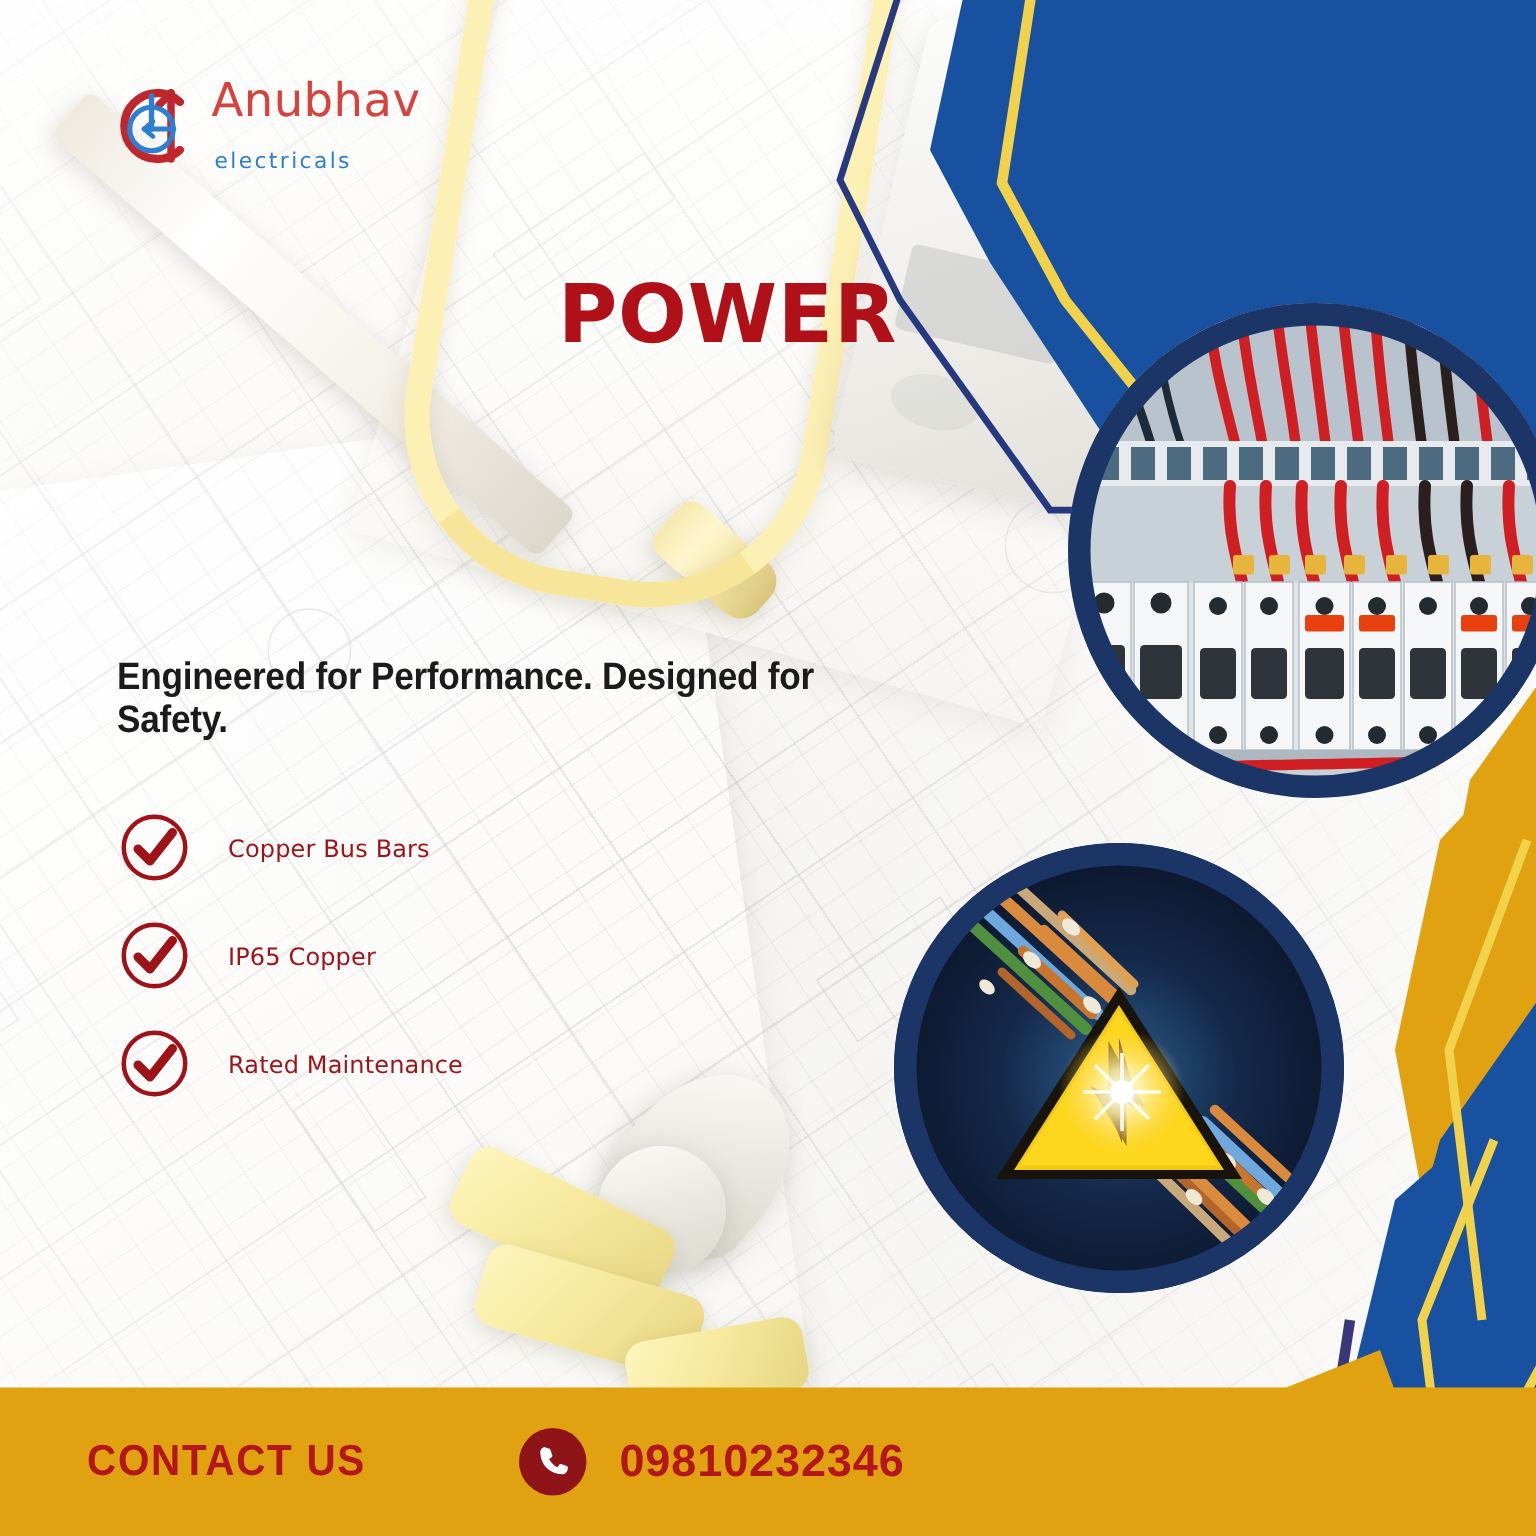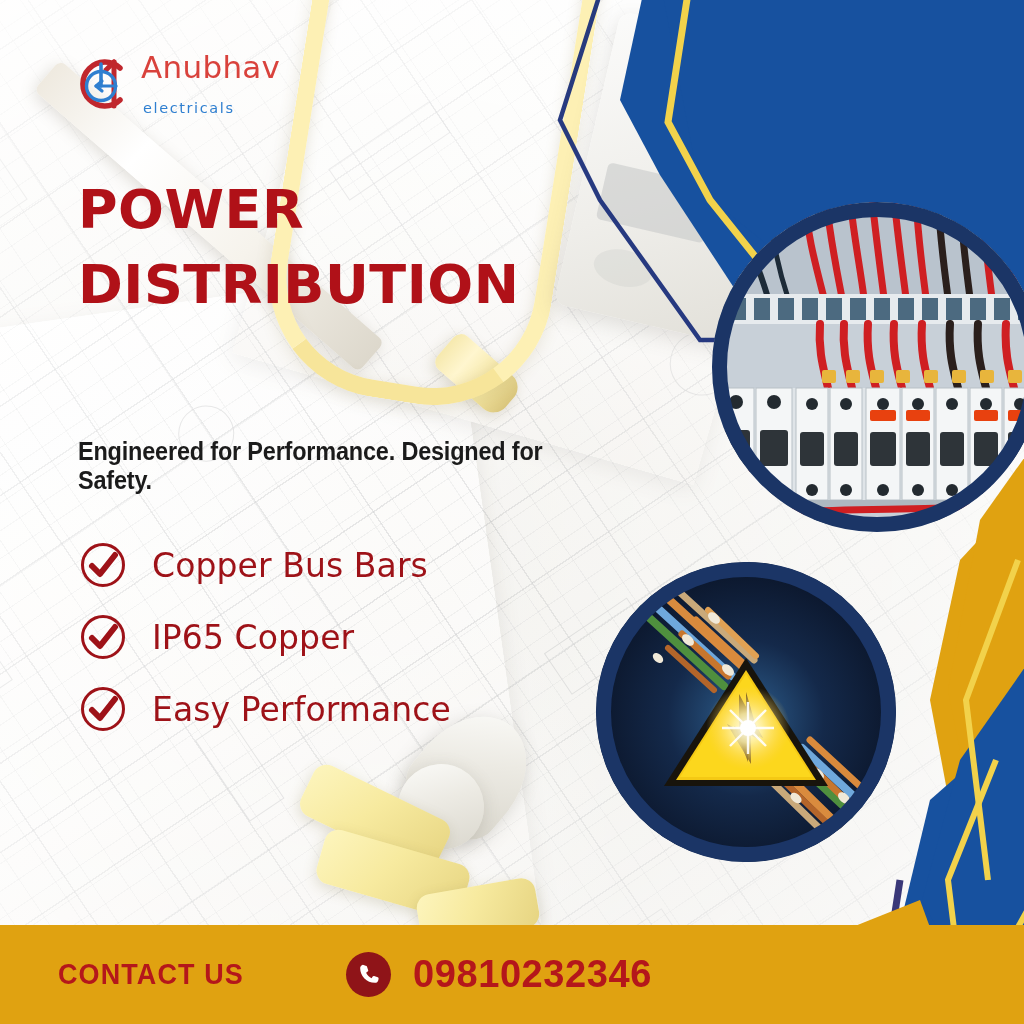--- a/index.html
+++ b/index.html
@@ -57,44 +57,44 @@
   
   .logo{position:absolute;left:76px;top:52px;display:flex;align-items:center;gap:9px;}
   .logo-mark{position:relative;width:56px;height:56px;flex:0 0 auto;}
   .logo-text{display:flex;flex-direction:column;line-height:1;}
   .logo-name{font-size:31px;font-weight:400;color:#d9423c;letter-spacing:.3px;
     font-family:"DejaVu Sans",sans-serif;}
   .logo-sub{font-size:14.5px;font-weight:400;color:#2f7fd0;letter-spacing:1.6px;
     margin-top:18px;margin-left:2px;font-family:"DejaVu Sans",sans-serif;}
 
   
-  .headline{position:absolute;left:78px;top:172px;width:520px;}
+  .headline{position:absolute;left:78px;top:172px;width:520px;text-align:right;}
   .headline span{display:block;font-size:54px;line-height:75px;font-weight:700;
     color:#b01118;letter-spacing:.5px;font-family:"DejaVu Sans",sans-serif;}
   .tagline{position:absolute;left:78px;top:437px;width:580px;
     font-size:25.5px;font-weight:700;color:#1b1b1b;letter-spacing:-.2px;
     font-family:"Liberation Sans",sans-serif;transform:scaleX(.92);transform-origin:left center;}
 
   
   .features{position:absolute;left:80px;top:542px;display:flex;flex-direction:column;gap:26px;}
   .feat{display:flex;align-items:center;gap:26px;}
   .feat-check{position:relative;width:46px;height:46px;flex:0 0 auto;}
-  .feat-label{font-size:33px;color:#9e1218;font-weight:400;letter-spacing:.1px;
+  .feat-label{font-size:16px;color:#9e1218;font-weight:400;letter-spacing:.1px;
     font-family:"DejaVu Sans",sans-serif;white-space:nowrap;}
 
   
   .contact-bar{position:absolute;left:0;right:0;bottom:0;height:99px;background:#e0a211;
     display:flex;align-items:center;}
   .contact-label{margin-left:58px;font-size:29px;font-weight:700;color:#b4171b;
     letter-spacing:1.2px;font-family:"Liberation Sans",sans-serif;transform:scaleX(.93);
     transform-origin:left center;}
   .phone-wrap{display:flex;align-items:center;gap:22px;margin-left:88px;}
   .phone-badge{width:45px;height:45px;border-radius:50%;background:#8f1418;
     display:flex;align-items:center;justify-content:center;flex:0 0 auto;}
-  .phone-num{font-size:38px;font-weight:700;color:#b4171b;letter-spacing:.6px;
+  .phone-num{font-size:30px;font-weight:700;color:#b4171b;letter-spacing:.6px;
     font-family:"Liberation Sans",sans-serif;}
 
   
   .circ{position:absolute;border-radius:50%;overflow:hidden;}
   .circ-ring{position:absolute;border-radius:50%;border:15px solid #1b3566;box-sizing:border-box;}
 </style>
 </head>
 <body>
 
 <div id="poster">
@@ -392,21 +392,20 @@
       </svg>
     </div>
     <div class="logo-text">
       <div class="logo-name">Anubhav</div>
       <div class="logo-sub">electricals</div>
     </div>
   </div>
 
   <div class="headline">
     <span>POWER</span>
-    <span>DISTRIBUTION</span>
   </div>
 
   <div class="tagline">Engineered for Performance. Designed for Safety.</div>
 
   <div class="features">
     <div class="feat">
       <span class="feat-check">
         <svg viewBox="0 0 46 46" style="width:100%;height:100%;display:block;">
           <circle cx="23" cy="23" r="20.5" fill="none" stroke="#9e1218" stroke-width="3"></circle>
           <path d="M12 24 L20 32 L35 13" fill="none" stroke="#9e1218" stroke-width="6" stroke-linecap="round" stroke-linejoin="round"></path>
@@ -423,21 +422,21 @@
       </span>
       <span class="feat-label"> IP65 Copper</span>
     </div>
     <div class="feat">
       <span class="feat-check">
         <svg viewBox="0 0 46 46" style="width:100%;height:100%;display:block;">
           <circle cx="23" cy="23" r="20.5" fill="none" stroke="#9e1218" stroke-width="3"></circle>
           <path d="M12 24 L20 32 L35 13" fill="none" stroke="#9e1218" stroke-width="6" stroke-linecap="round" stroke-linejoin="round"></path>
         </svg>
       </span>
-      <span class="feat-label">Easy Performance</span>
+      <span class="feat-label">Rated Maintenance</span>
     </div>
   </div>
 
   <div class="contact-bar">
     <div class="contact-label">CONTACT US</div>
     <div class="phone-wrap">
       <span class="phone-badge">
         <svg viewBox="0 0 24 24" style="width:25px;height:25px;display:block;">
           <path d="M6.6 2.6 C5.2 2.9 4 4.2 4 5.8 c0 8 6.2 14.2 14.2 14.2 1.6 0 2.9-1.2 3.2-2.6 l .3-1.4 c .1-.6-.2-1.1-.8-1.3 l-3.5-1.2 c-.5-.2-1.1 0-1.4 .5 l-1 1.5 c-2.3-1.1-4.2-3-5.3-5.3 l 1.5-1 c .5-.3 .7-.9 .5-1.4 L10.5 4.3 c-.2-.6-.7-.9-1.3-.8 Z" fill="#ffffff"></path>
         </svg>

